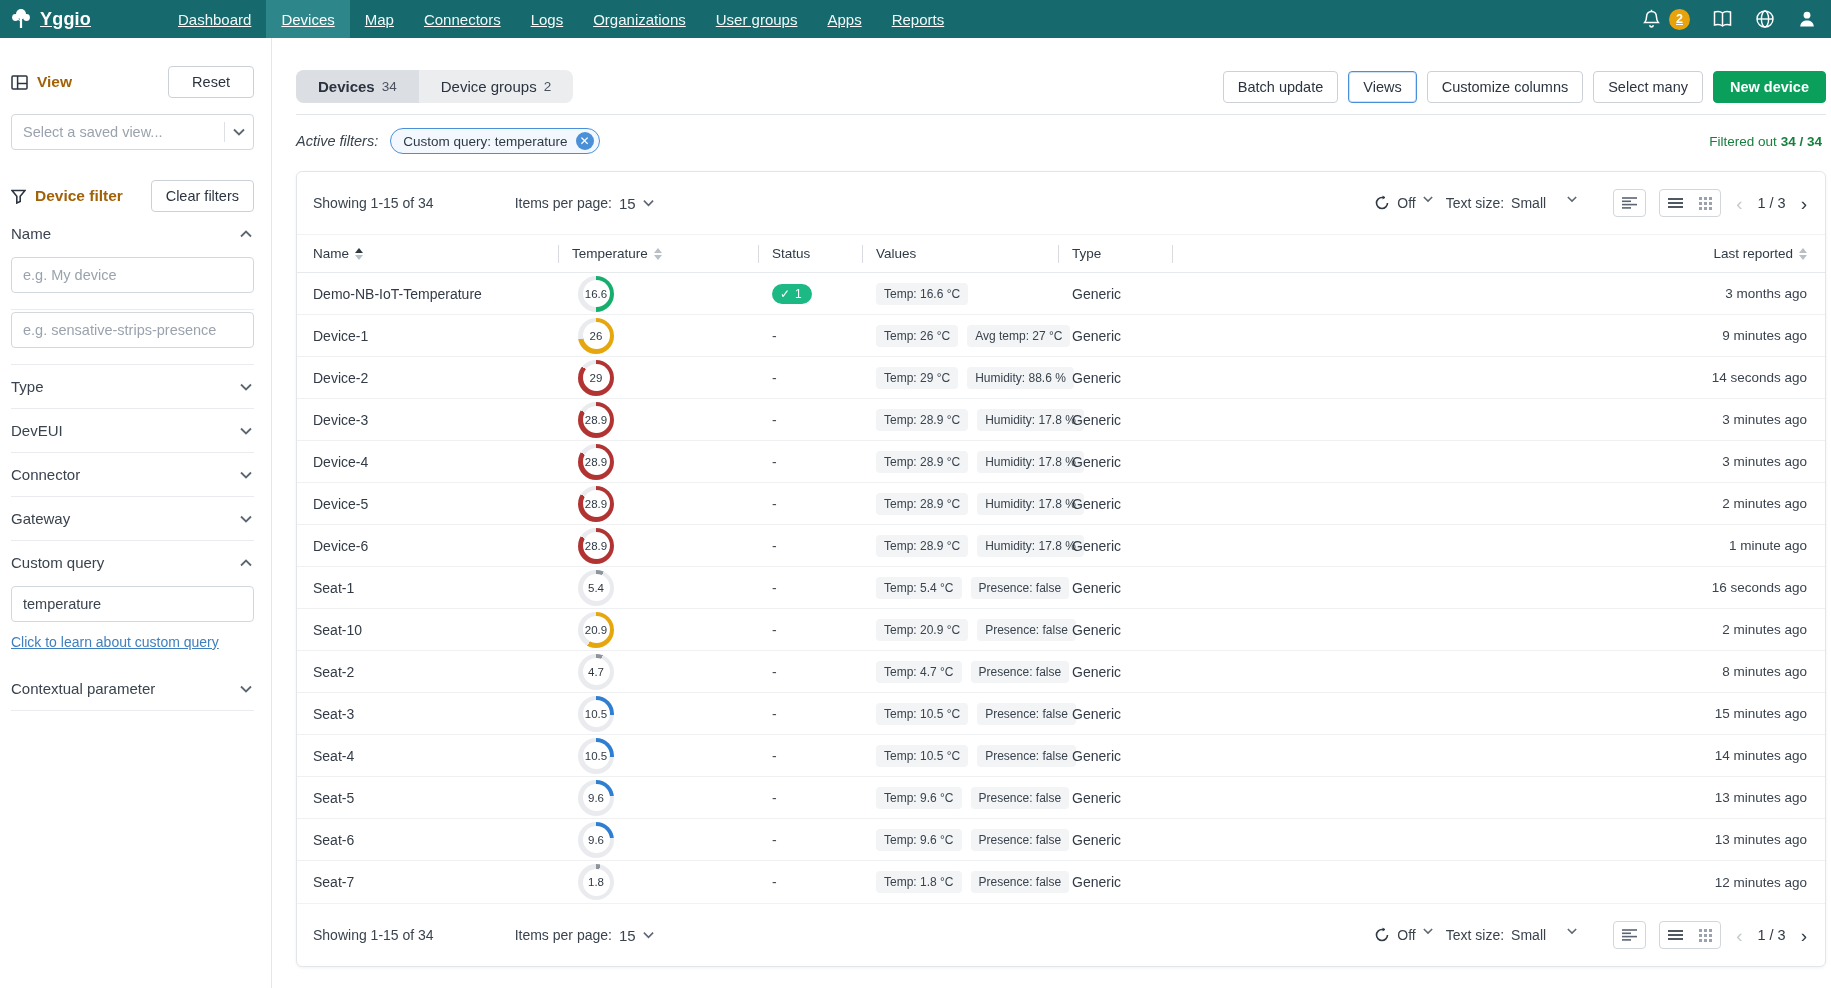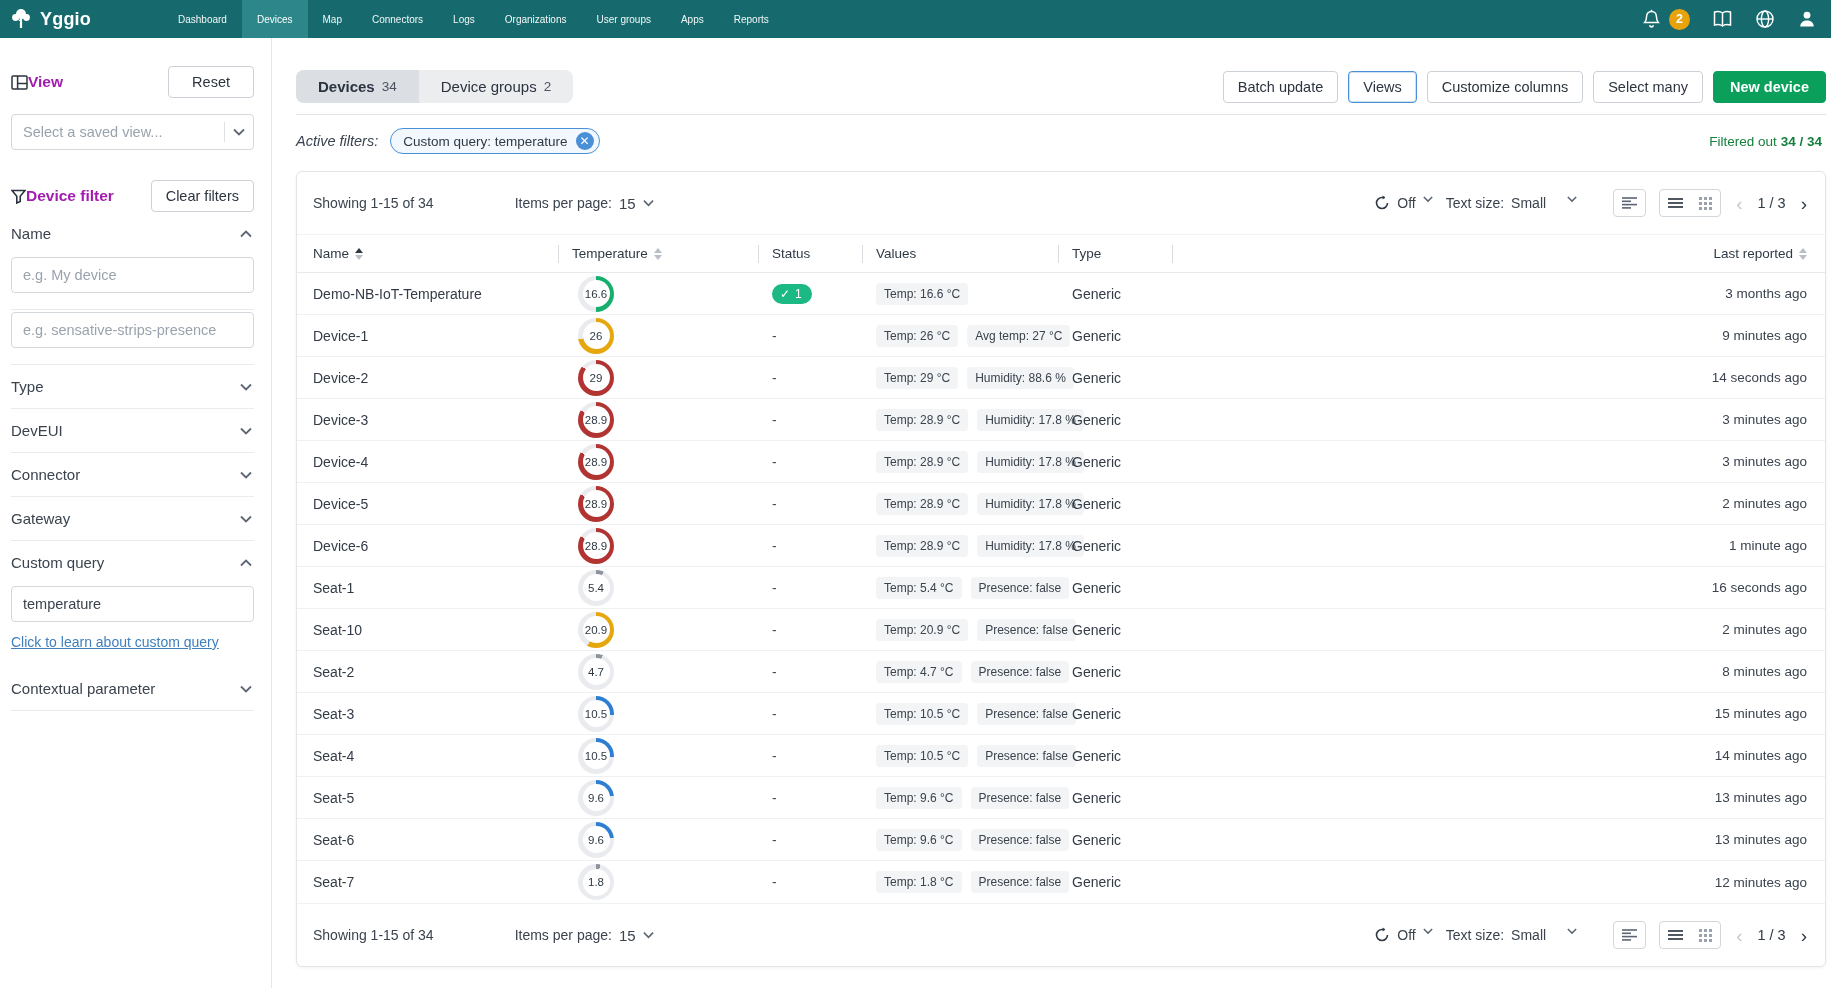--- a/index.html
+++ b/index.html
@@ -1,37 +1,37 @@
 <!DOCTYPE html>
 <html><head>
 <meta charset="utf-8">
 <style>
   * { margin:0; padding:0; box-sizing:border-box; }
   html,body { width:1831px; height:988px; }
   body { font-family:"Liberation Sans", sans-serif; background:#ffffff; color:#343d49; overflow:hidden; }
 
   
-  .nav { height:38px; background:#166a6d; display:flex; align-items:stretch; color:#fff; }
+  .nav { height:38px; background:#166a6d; display:flex; align-items:stretch; color:#fff;text-decoration:underline; }
   .brand { display:flex; align-items:center; gap:8px; padding:0 14px 0 10px; }
   .brand-name { font-size:18px; font-weight:bold; letter-spacing:.2px; }
   .nav-items { display:flex; align-items:stretch; margin-left:58px; }
-  .nav-item { display:flex; align-items:center; padding:0 15px; font-size:10px; color:rgba(255,255,255,.95); cursor:pointer; }
+  .nav-item { display:flex; align-items:center; padding:0 15px; font-size:15px; color:rgba(255,255,255,.95); cursor:pointer; }
   .nav-item.active { background:#2d8689; color:#fff; }
   .nav-right { margin-left:auto; display:flex; align-items:center; gap:22px; padding-right:14px; }
   .nav-icon { display:flex; align-items:center; }
   .badge { min-width:21px; height:21px; border-radius:11px; background:#e8a20c; color:#fff; font-size:12.5px; font-weight:bold; display:flex; align-items:center; justify-content:center; margin-left:-14px; padding:0 5px; }
 
   
   .layout { display:flex; height:950px; }
   .sidebar { width:272px; border-right:1px solid #e4e7ea; padding:28px 17px 0 11px; flex:none; background:#fff; }
   .main { flex:1; padding:32px 5px 0 24px; min-width:0; }
 
   
   .side-row { display:flex; align-items:center; justify-content:space-between; }
-  .side-title { display:flex; align-items:center; font-size:15.5px; font-weight:bold; color:#a21caf; }
+  .side-title { display:flex; align-items:center; gap:9px; font-size:15.5px; font-weight:bold; color:#a16207; }
   .btn { background:#fff; border:1px solid #ccd1d7; border-radius:4px; color:#2c3440; font-size:14.5px; font-family:inherit; padding:7px 14px; cursor:pointer; }
   .btn.reset { padding:7px 23px;margin-left:27px; }
   .select-box { position:relative; margin-top:16px; }
   .tbox { width:100%; height:36px; border:1px solid #d3d8dd; border-radius:4px; font-size:14.5px; font-family:inherit; color:#3a434e; padding:0 11px; background:#fff; }
   .tbox::placeholder { color:#9aa3ad; }
   .select-box .combo-right { position:absolute; right:0; top:0; height:36px; display:flex; align-items:center; gap:8px; padding-right:9px; }
   .combo-divider { width:1px; height:20px; background:#dde1e5; }
   .filter-head { margin-top:30px; }
   .filter-section { border-bottom:1px solid #e9ebee; }
   .filter-section:first-of-type { border-top:1px solid #e9ebee; margin-top:14px; }

